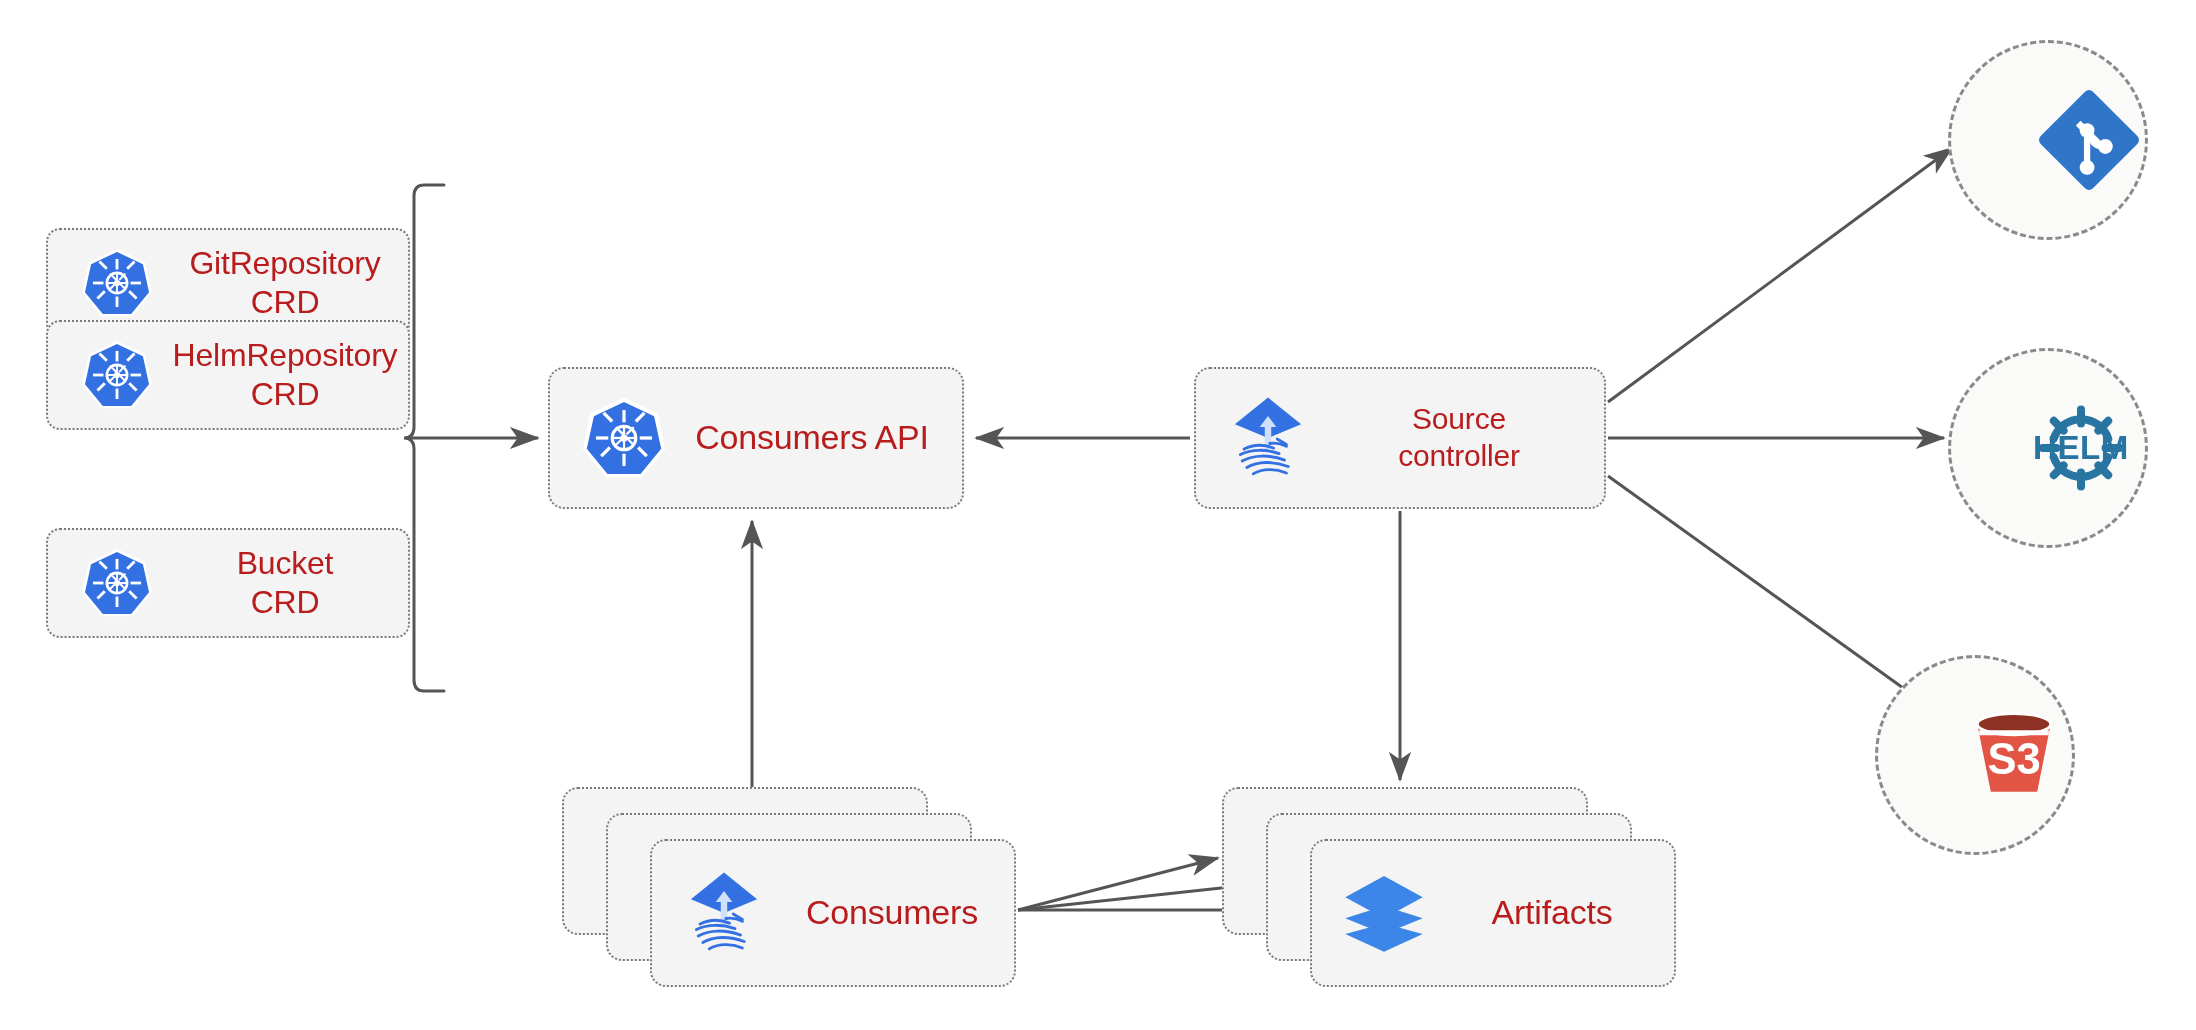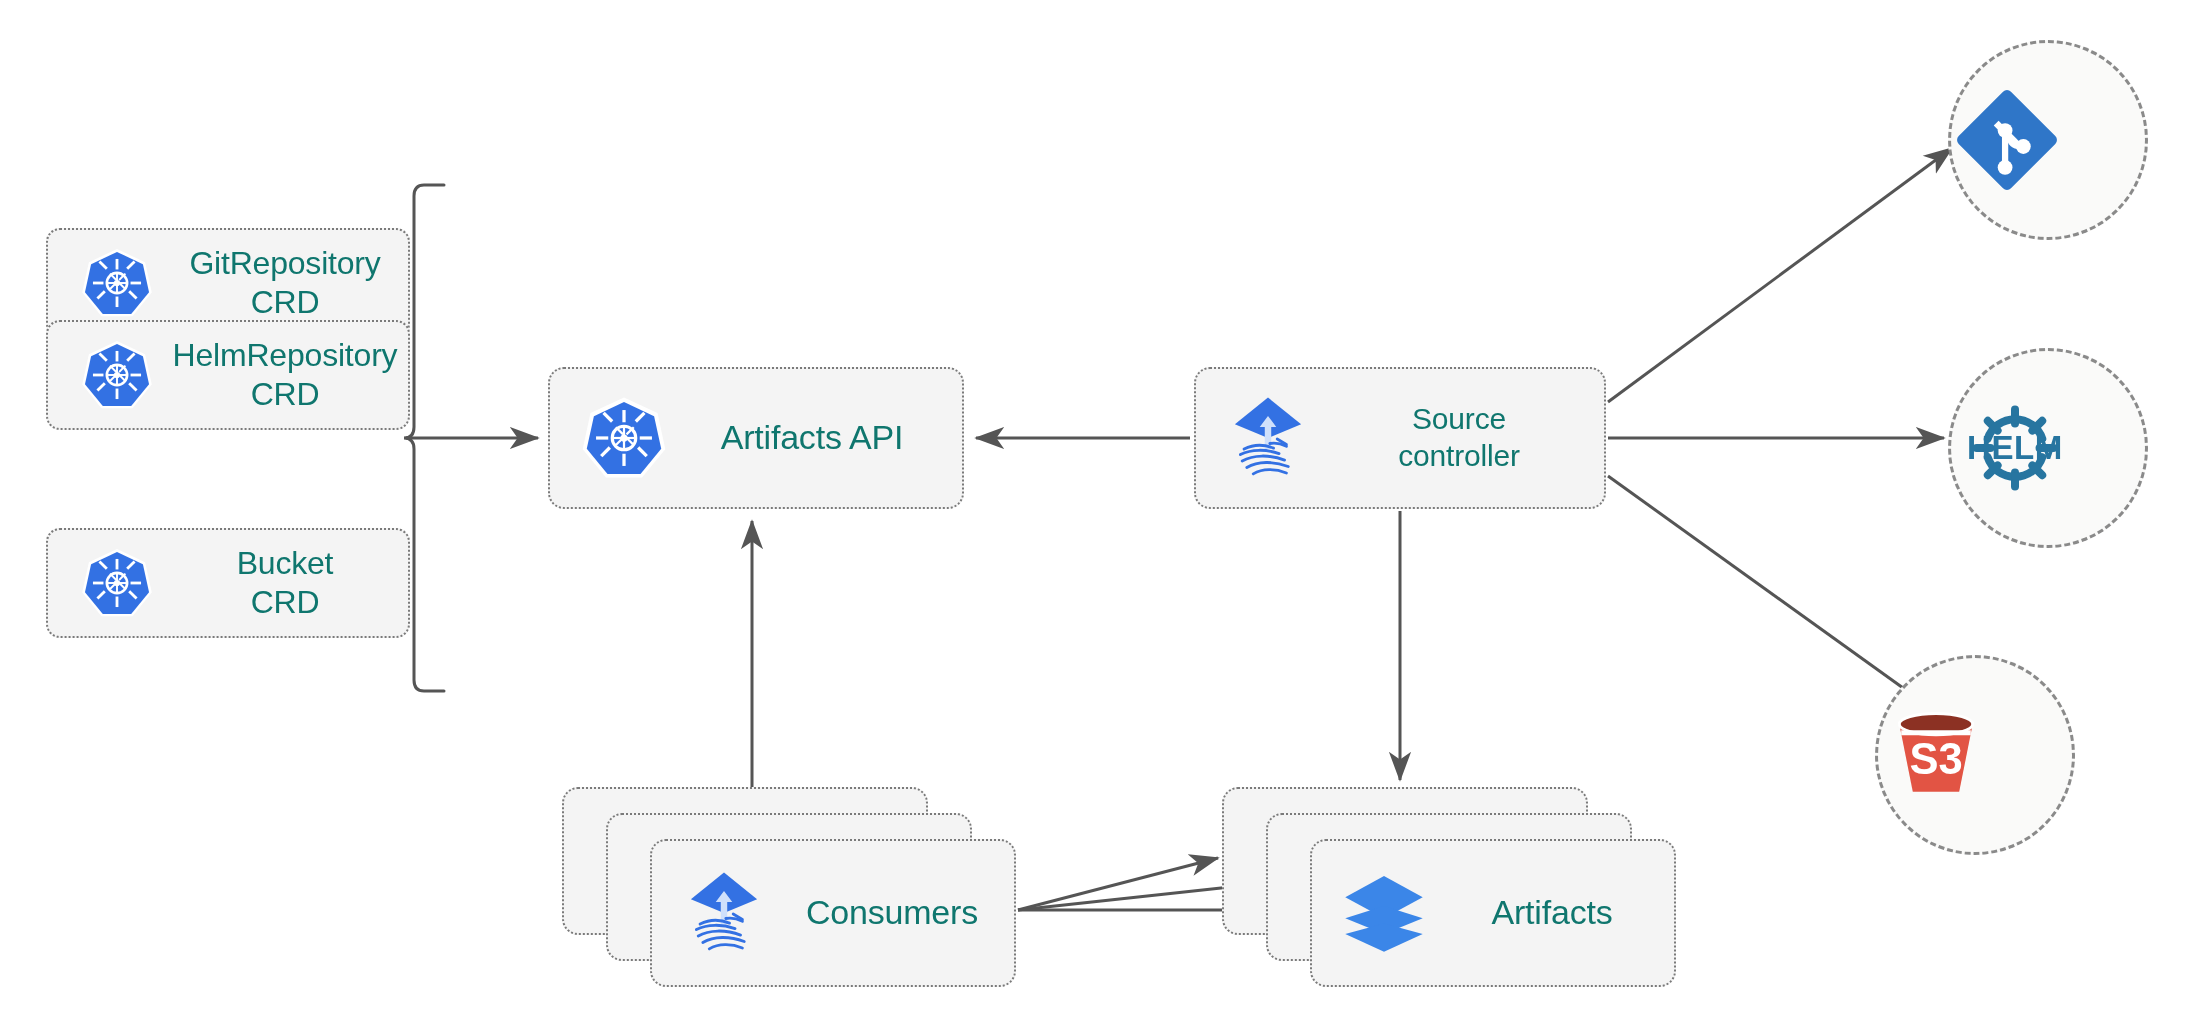--- a/index.html
+++ b/index.html
@@ -42,21 +42,21 @@
   }
   .node .icon-wrap {
     flex: 0 0 auto;
     display: flex;
     align-items: center;
     justify-content: center;
   }
   .node .node-label {
     flex: 1 1 auto;
     text-align: center;
-    color: #0f766e;
+    color: #b91c1c;
     font-size: 33px;
     line-height: 1.22;
     letter-spacing: -0.2px;
     white-space: pre-line;
     padding-right: 10px;
   }
 
   
   .crd {
     left: 46px;
@@ -113,21 +113,21 @@
   .endpoint {
     position: absolute;
     width: 200px;
     height: 200px;
     border-radius: 50%;
     background: #fafaf9;
     border: 3px dashed #8a8a8a;
     box-sizing: border-box;
     display: flex;
     align-items: center;
-    justify-content: flex-start;
+    justify-content: flex-end;
   }
   .ep-git  { left: 1948px; top: 40px; }
   .ep-helm { left: 1948px; top: 348px; }
   .ep-s3   { left: 1875px; top: 655px; }
 
   svg { display: block; }
 </style>
 </head>
 <body>
 
@@ -274,21 +274,21 @@
             <path d="M48.7 52h2.6v12h-2.6z"></path>
           <path d="M36 48.7h12v2.6H36z"></path>
             <path d="M52 48.7h12v2.6H52z"></path>
           <path d="M39.6 38.3l1.9-1.8 8.4 8.4-1.8 1.9z"></path>
             <path d="M51.9 50.6l1.8-1.9 8.4 8.4-1.8 1.9z"></path>
           <path d="M60.4 36.5l1.9 1.8-8.5 8.5-1.8-1.9z"></path>
             <path d="M48.1 48.8l1.9 1.8-8.5 8.5-1.8-1.9z"></path>
         </g>
       </svg>
     </span>
-    <span class="node-label">Artifacts API</span>
+    <span class="node-label">Consumers API</span>
   </div>
 
   <div class="node srcctl">
     <span class="icon-wrap">
       <svg width="92" height="92" viewBox="0 0 100 100">
         <path d="M50 6 L86 35 L50 50 L14 35 Z" fill="#3371e3"></path>
         <path d="M50 26 L59 38 L53.5 38 L53.5 62 L46.5 62 L46.5 38 L41 38 Z" fill="#cfe0fb"></path>
         <g stroke="#3371e3" stroke-width="3.1" stroke-linecap="round" fill="none">
           <path d="M24 62 C34 57, 46 57, 56 61"></path>
           <path d="M20 68 C32 62, 48 62, 62 67"></path>

